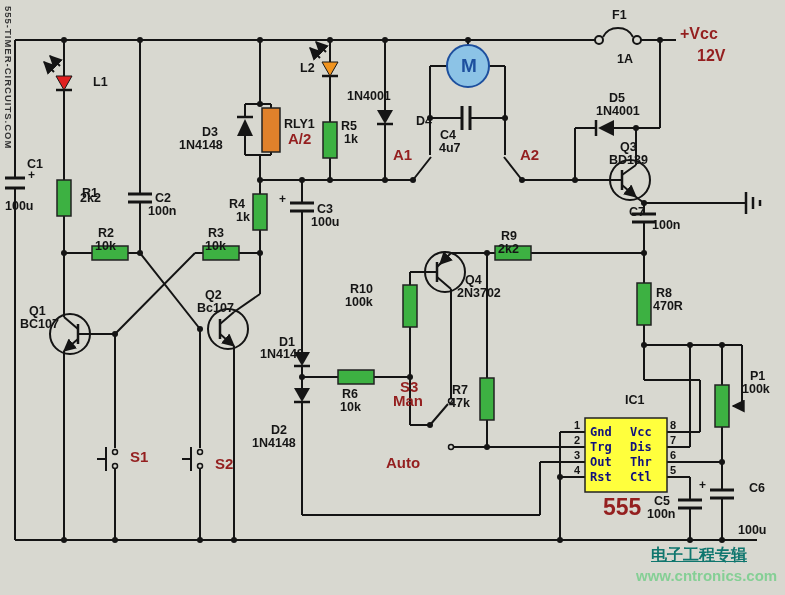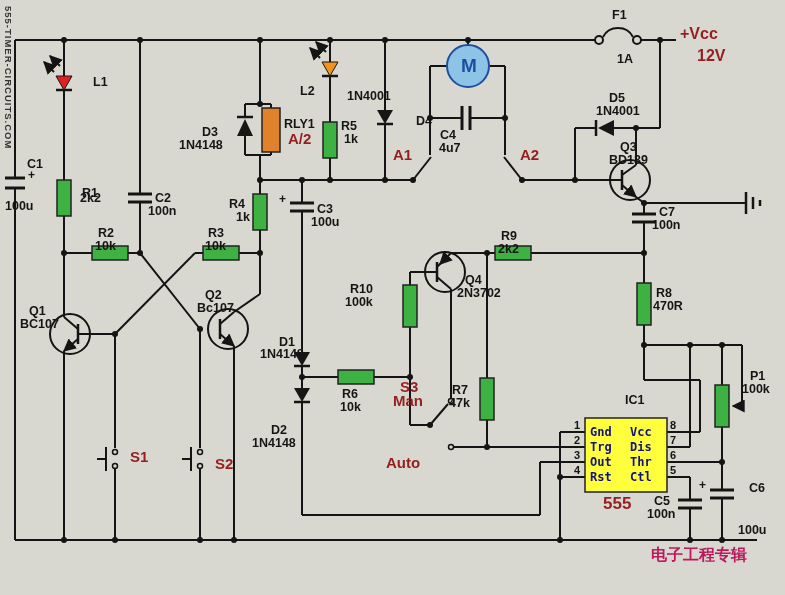--- a/index.html
+++ b/index.html
@@ -2,28 +2,28 @@
 <html><head>
 <meta charset="utf-8">
 <style>
   html,body{margin:0;padding:0;}
   #stage{position:relative;width:785px;height:595px;background:#d8d8d0;overflow:hidden;
          font-family:"Liberation Sans",sans-serif;}
   #stage svg{position:absolute;left:0;top:0;}
   .lbl{position:absolute;font:bold 12.5px "Liberation Sans",sans-serif;color:#151515;white-space:nowrap;}
   .red{color:#941f1f;font-size:15px;}
   .red.lg{font-size:16px;}
-  .red.xl{font-size:17px;}
+  .red.xl{font-size:23px;}
   .plus{font:bold 12px "Liberation Sans",sans-serif;color:#151515;}
   .pin{position:absolute;font:bold 12px "DejaVu Sans Mono",monospace;color:#10107e;white-space:nowrap;}
   .num{position:absolute;font:bold 11px "Liberation Sans",sans-serif;color:#151515;}
   .m-label{font:bold 19px "Liberation Sans",sans-serif;color:#1d4f9e;}
   .site{position:absolute;left:14px;top:6px;transform:rotate(90deg);transform-origin:0 0;
         font:bold 9.5px "Liberation Sans",sans-serif;letter-spacing:1px;color:#333;}
-  .green1{position:absolute;font:bold 16px "Liberation Sans",sans-serif;color:#be185d;white-space:nowrap;}
+  .green1{position:absolute;font:bold 16px "Liberation Sans",sans-serif;color:#0f766e;white-space:nowrap;text-decoration:underline;}
   .green2{position:absolute;font:bold 15px "Liberation Sans",sans-serif;color:#85cf95;white-space:nowrap;}
 </style>
 </head>
 <body>
 
 <div id="stage">
 
 <svg width="785" height="595" viewBox="0 0 785 595">
   <defs>
     <marker id="arr" viewBox="0 0 10 10" refX="9" refY="5" markerWidth="6.5" markerHeight="6.5" orient="auto">
@@ -203,35 +203,35 @@
 <span class="lbl" style="left:197px;top:301px">Bc107</span>
 <span class="lbl" style="left:202px;top:125px">D3</span>
 <span class="lbl" style="left:179px;top:138px">1N4148</span>
 <span class="lbl" style="left:284px;top:117px">RLY1</span>
 <span class="lbl red" style="left:288px;top:130px">A/2</span>
 <span class="lbl" style="left:229px;top:197px">R4</span>
 <span class="lbl" style="left:236px;top:210px">1k</span>
 <span class="plus" style="position:absolute;left:279px;top:192px">+</span>
 <span class="lbl" style="left:317px;top:202px">C3</span>
 <span class="lbl" style="left:311px;top:215px">100u</span>
-<span class="lbl" style="left:300px;top:84px">L2</span>
+<span class="lbl" style="left:300px;top:61px">L2</span>
 <span class="lbl" style="left:341px;top:119px">R5</span>
 <span class="lbl" style="left:344px;top:132px">1k</span>
 <span class="lbl" style="left:347px;top:89px">1N4001</span>
 <span class="lbl" style="left:416px;top:114px">D4</span>
 <span class="lbl" style="left:440px;top:128px">C4</span>
 <span class="lbl" style="left:439px;top:141px">4u7</span>
 <span class="lbl red" style="left:393px;top:146px">A1</span>
 <span class="lbl red" style="left:520px;top:146px">A2</span>
 <span class="m-label" style="position:absolute;left:461px;top:55px">M</span>
 <span class="lbl" style="left:609px;top:91px">D5</span>
 <span class="lbl" style="left:596px;top:104px">1N4001</span>
 <span class="lbl" style="left:620px;top:140px">Q3</span>
 <span class="lbl" style="left:609px;top:153px">BD139</span>
-<span class="lbl" style="left:659px;top:205px">C7</span>
+<span class="lbl" style="left:629px;top:205px">C7</span>
 <span class="lbl" style="left:652px;top:218px">100n</span>
 <span class="lbl" style="left:501px;top:229px">R9</span>
 <span class="lbl" style="left:498px;top:242px">2k2</span>
 <span class="lbl" style="left:465px;top:273px">Q4</span>
 <span class="lbl" style="left:457px;top:286px">2N3702</span>
 <span class="lbl" style="left:350px;top:282px">R10</span>
 <span class="lbl" style="left:345px;top:295px">100k</span>
 <span class="lbl" style="left:656px;top:286px">R8</span>
 <span class="lbl" style="left:653px;top:299px">470R</span>
 <span class="lbl" style="left:279px;top:335px">D1</span>
@@ -269,14 +269,15 @@
 <span class="num" style="left:574px;top:419px">1</span>
 <span class="num" style="left:574px;top:434px">2</span>
 <span class="num" style="left:574px;top:449px">3</span>
 <span class="num" style="left:574px;top:464px">4</span>
 <span class="num" style="left:670px;top:419px">8</span>
 <span class="num" style="left:670px;top:434px">7</span>
 <span class="num" style="left:670px;top:449px">6</span>
 <span class="num" style="left:670px;top:464px">5</span>
 
 <span class="green1" style="left:651px;top:545px">电子工程专辑</span>
+<span class="green2" style="left:636px;top:567px">www.cntronics.com</span>
 
 </div>
 
 </body></html>

